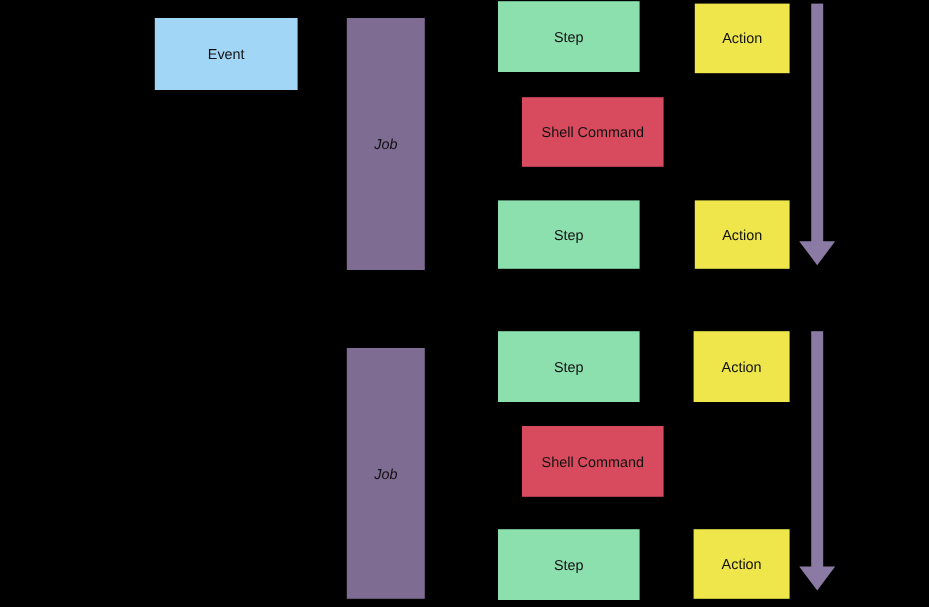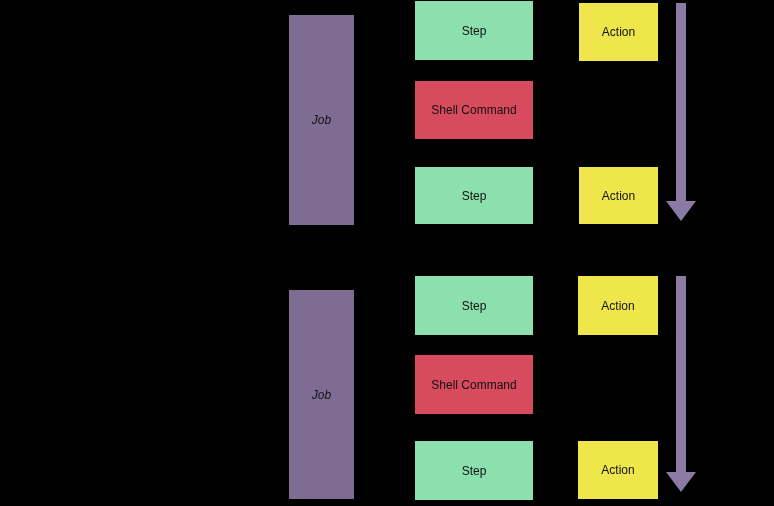--- a/index.html
+++ b/index.html
@@ -22,40 +22,43 @@
     justify-content: center;
     text-align: center;
     font-size: 12px;
     color: var(--text, #111);
     box-sizing: border-box;
   }
   .node span { display: block; }
   .event  { background: var(--event,  #a1d6f7); }
   .job    { background: var(--job,    #7e6c92); font-style: italic; }
   .step   { background: var(--step,   #8ce0ad); }
-  .shell  { background: var(--shell,  #d84a5e); }
+  .shell  { background: var(--shell,  #d84a5e); margin-left: 20px; }
   .action { background: var(--action, #eee64b); }
   .arrow-shaft {
     position: absolute;
     background: var(--arrow, #8b7aa4);
   }
   .arrow-head {
     position: absolute;
     width: 0;
     height: 0;
     border-left: 15px solid transparent;
     border-right: 15px solid transparent;
     border-top: 20px solid var(--arrow, #8b7aa4);
   }
 </style>
 </head>
 <body>
 
 <div class="canvas">
 
+  <div class="node event" style="left:129px; top:15px; width:119px; height:60px;">
+    <span>Event</span>
+  </div>
 
   <div class="node job" style="left:289px; top:15px; width:65px; height:210px;">
     <span>Job</span>
   </div>
 
   <div class="node step" style="left:415px; top:1px; width:118px; height:59px;">
     <span>Step</span>
   </div>
 
   <div class="node shell" style="left:415px; top:81px; width:118px; height:58px;">

